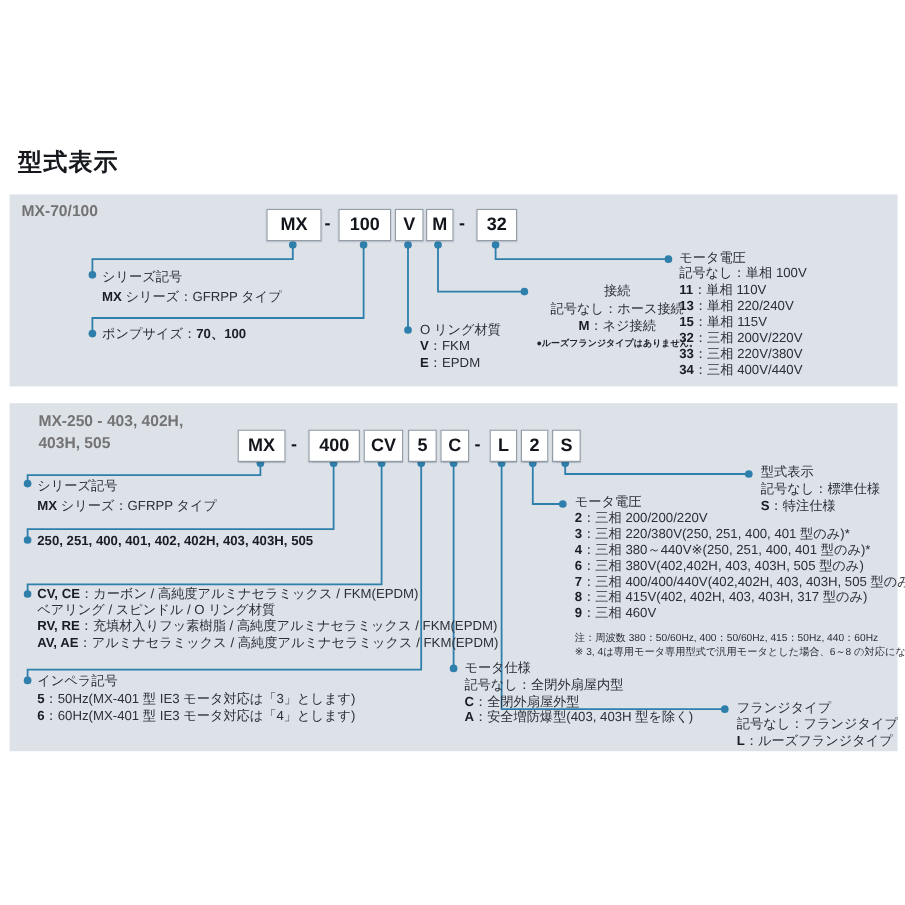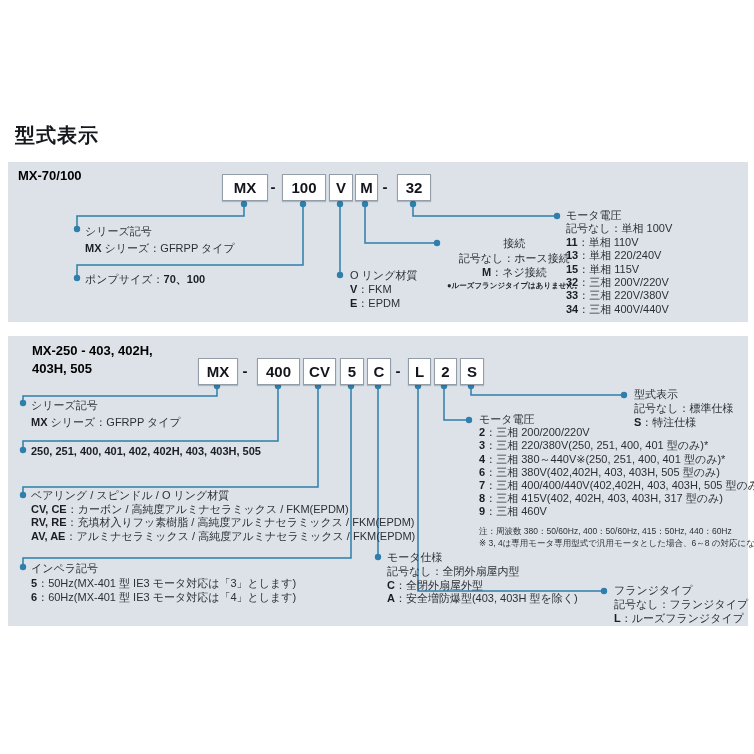--- a/index.html
+++ b/index.html
@@ -2,21 +2,21 @@
 <html><head>
 <meta charset="utf-8">
 <style>
   html,body{margin:0;padding:0;background:#fff;}
   .page{position:relative;width:754px;height:754px;background:#ffffff;overflow:hidden;
         font-family:"Liberation Sans","DejaVu Sans",sans-serif;}
   .title{position:absolute;left:15px;top:122px;margin:0;font-size:20px;font-weight:bold;
          color:#16181d;letter-spacing:1px;}
   .panel{position:absolute;background:#dde2e9;}
   #connectors{position:absolute;left:0;top:0;pointer-events:none;}
-  .plabel{position:absolute;font-weight:bold;font-size:13px;color:#000000;white-space:nowrap;}
+  .plabel{position:absolute;font-weight:bold;font-size:13px;color:#737373;white-space:nowrap;}
   .codebox{position:absolute;background:#ffffff;border:1px solid #939da8;
            box-shadow:0 1px 1px rgba(40,50,70,.25);
            display:flex;align-items:center;justify-content:center;
            font-weight:bold;font-size:15px;color:#12151b;}
   .codesep{position:absolute;display:flex;align-items:center;justify-content:center;
            font-weight:bold;font-size:15px;color:#12151b;}
   .ann{position:absolute;font-size:11px;color:#2c2f36;}
   .ann .ln{white-space:nowrap;}
   .ann b{font-weight:bold;color:#1a1d24;}
   .ln.tiny{font-size:7.5px;font-weight:bold;line-height:11px;color:#22252b;}
@@ -125,22 +125,22 @@
     <div class="codebox" style="left: 434px; top: 358px; width: 21px; height: 25px;">2</div>
     <div class="codebox" style="left: 460px; top: 358px; width: 22px; height: 25px;">S</div>
     <div class="ann" style="left: 31px; top: 397px; line-height: 16.5px;">
       <div class="ln"><span>シリーズ記号</span></div>
       <div class="ln"><b>MX</b><span> シリーズ：GFRPP タイプ</span></div>
     </div>
     <div class="ann" style="left: 31px; top: 444px; line-height: 15px;">
       <div class="ln"><b>250, 251, 400, 401, 402, 402H, 403, 403H, 505</b></div>
     </div>
     <div class="ann" style="left: 31px; top: 489px; line-height: 13.6px;">
+      <div class="ln"><b>CV, CE</b><span>：カーボン / 高純度アルミナセラミックス / FKM(EPDM)</span></div>
       <div class="ln"><span>ベアリング / スピンドル / O リング材質</span></div>
-      <div class="ln"><b>CV, CE</b><span>：カーボン / 高純度アルミナセラミックス / FKM(EPDM)</span></div>
       <div class="ln"><b>RV, RE</b><span>：充填材入りフッ素樹脂 / 高純度アルミナセラミックス / FKM(EPDM)</span></div>
       <div class="ln"><b>AV, AE</b><span>：アルミナセラミックス / 高純度アルミナセラミックス / FKM(EPDM)</span></div>
     </div>
     <div class="ann" style="left: 31px; top: 561px; line-height: 14.6px;">
       <div class="ln"><span>インペラ記号</span></div>
       <div class="ln"><b>5</b><span>：50Hz(MX-401 型 IE3 モータ対応は「3」とします)</span></div>
       <div class="ln"><b>6</b><span>：60Hz(MX-401 型 IE3 モータ対応は「4」とします)</span></div>
     </div>
     <div class="ann" style="left: 387px; top: 551px; line-height: 13.8px;">
       <div class="ln"><span>モータ仕様</span></div>

